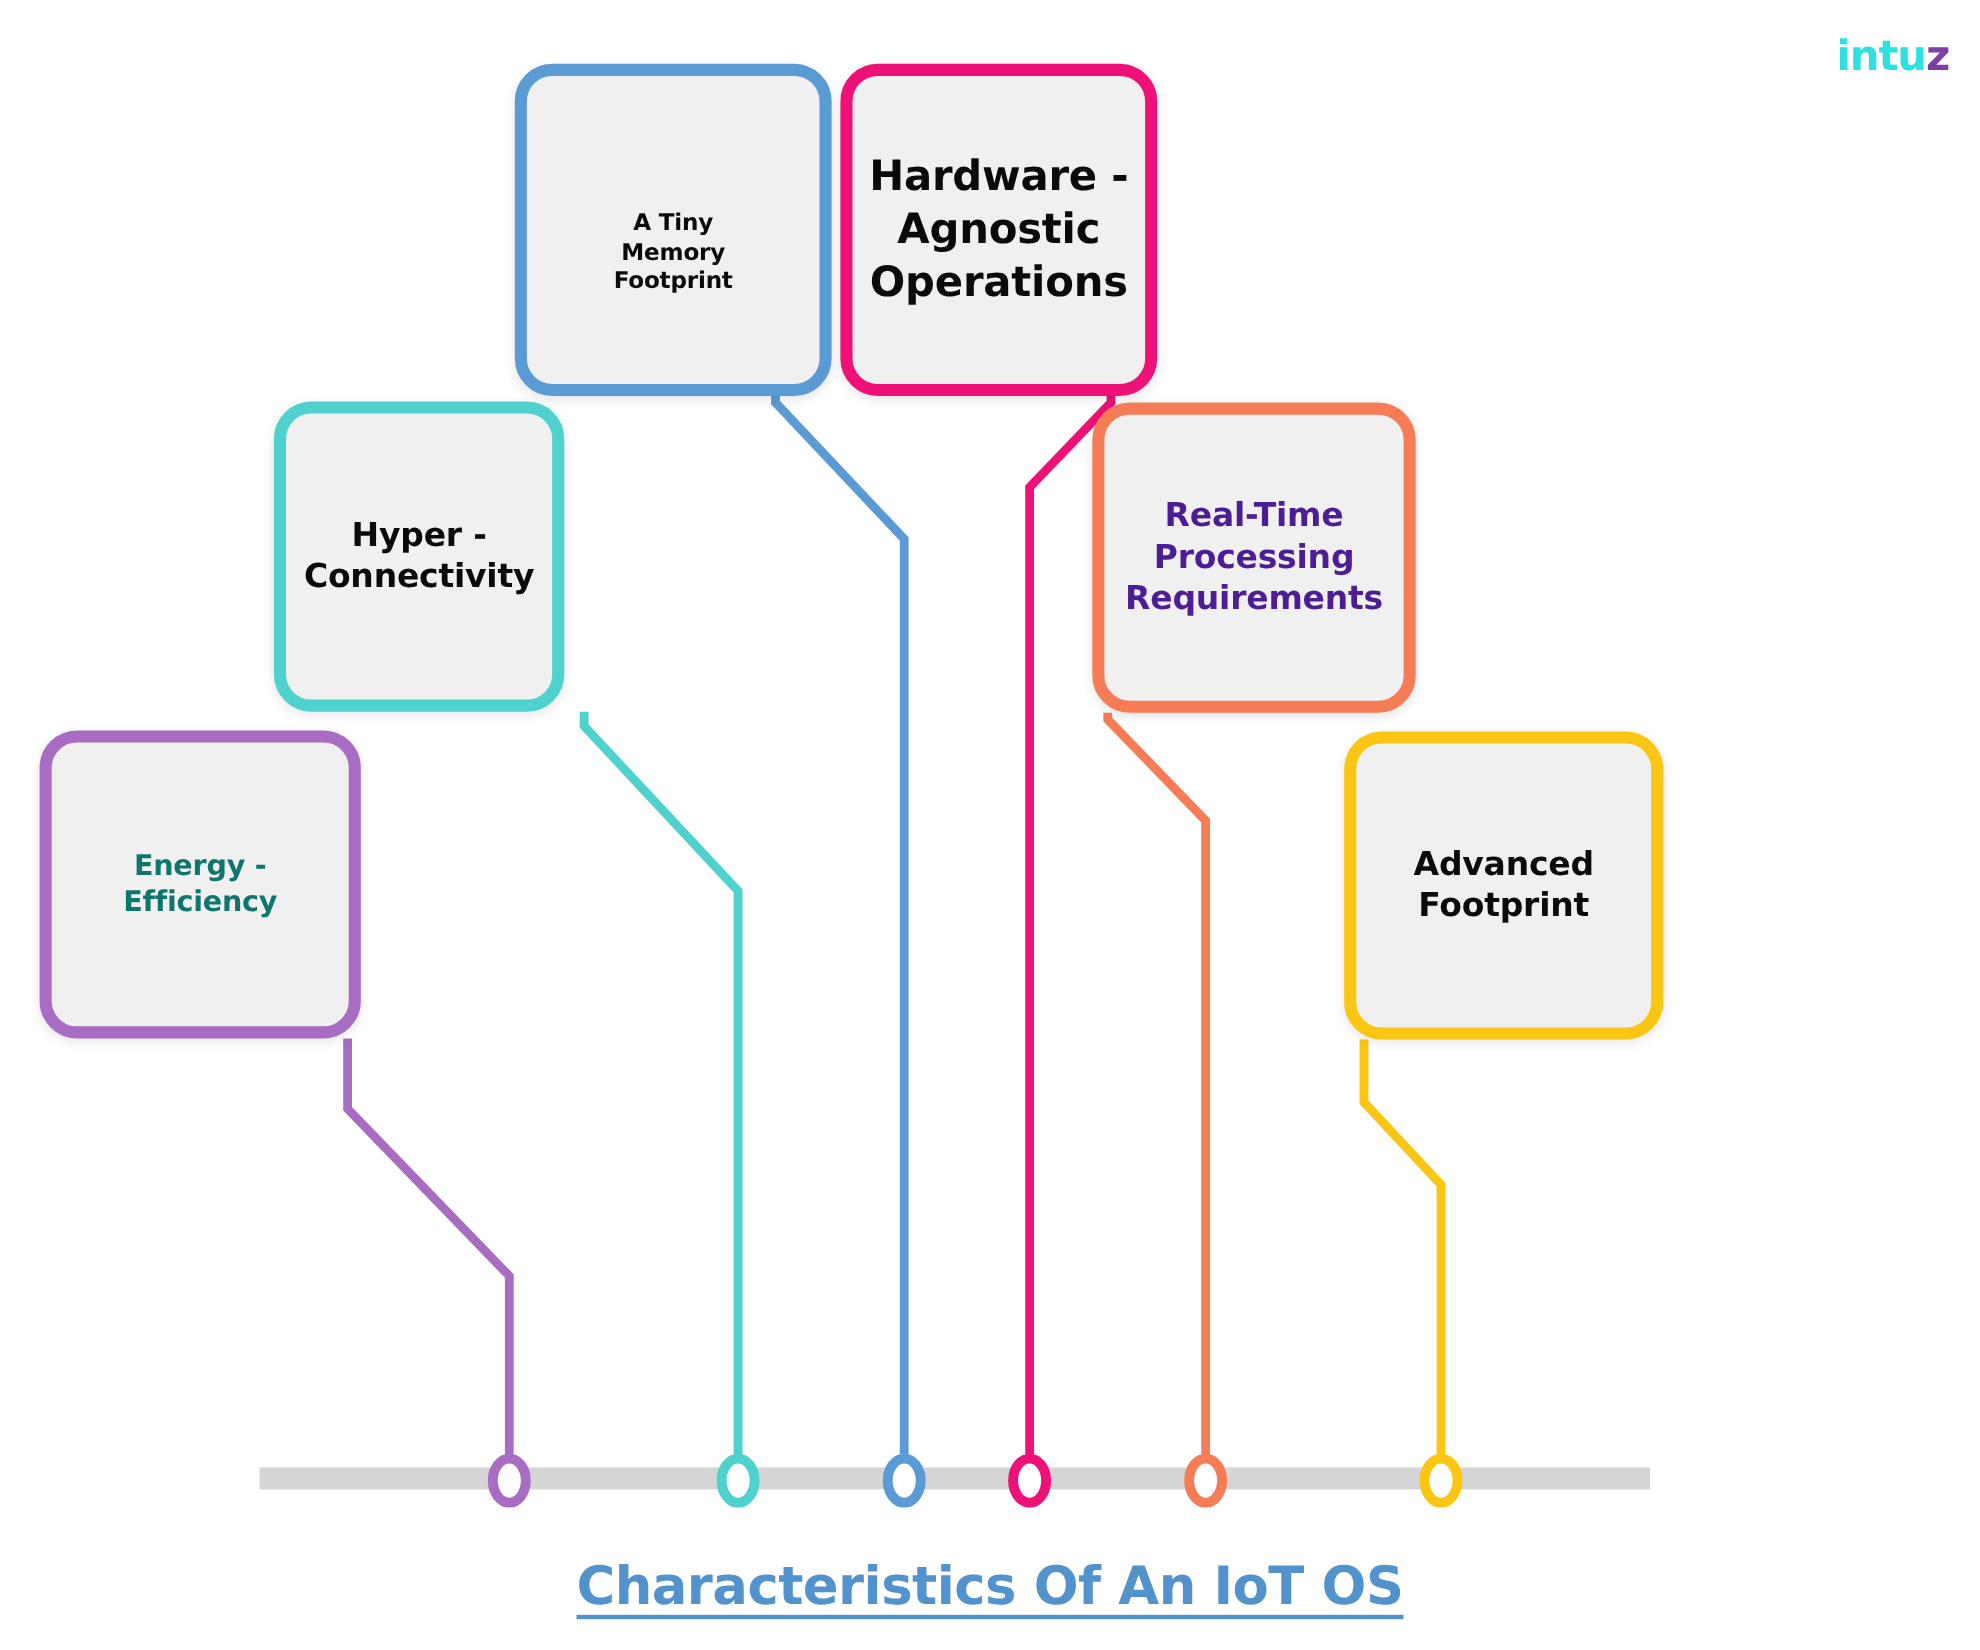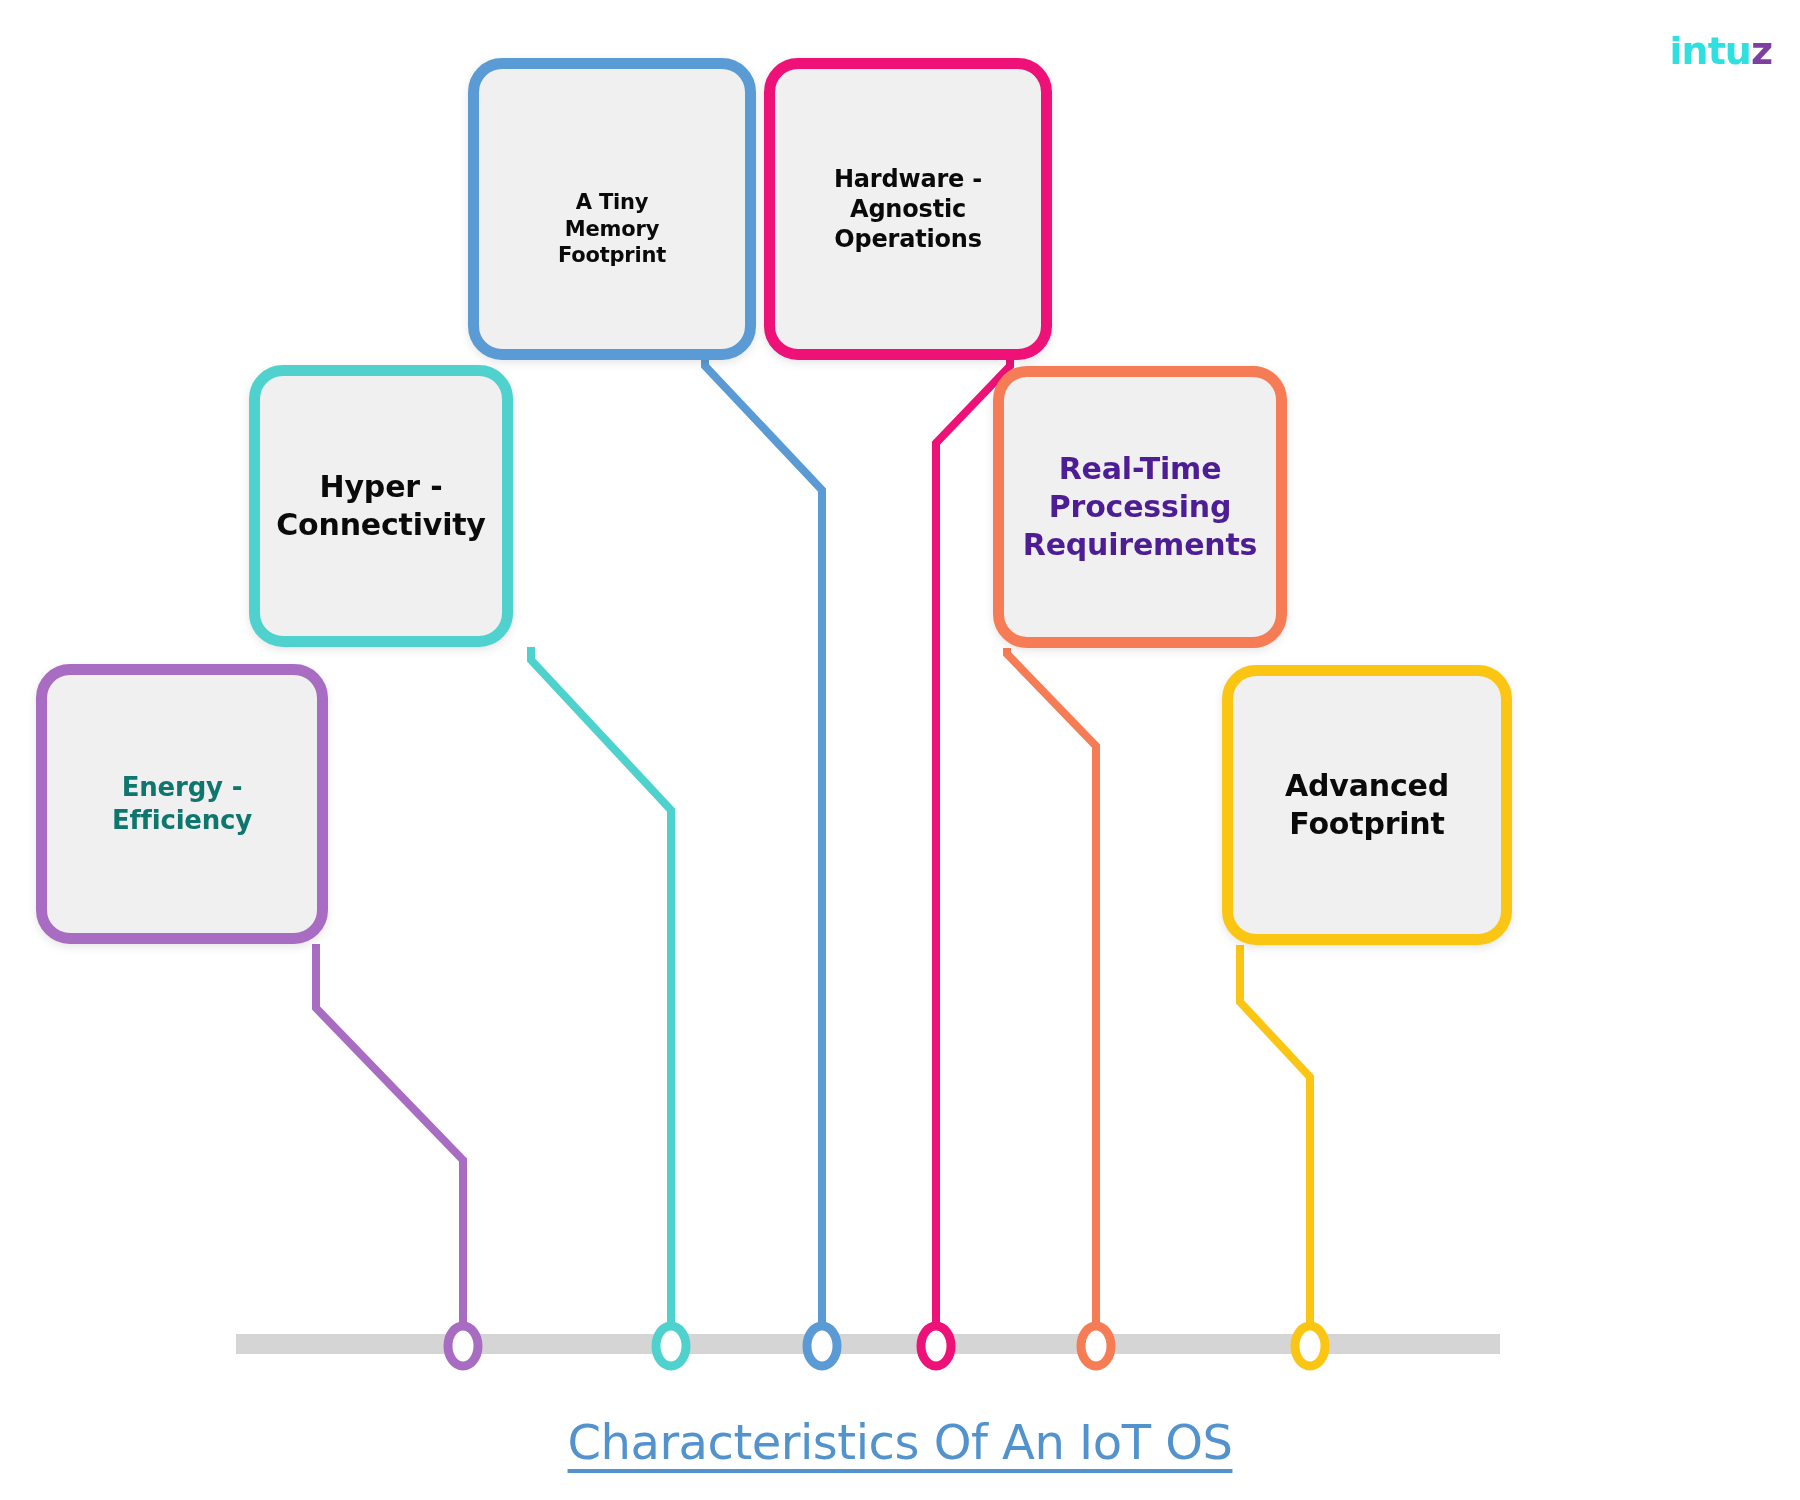--- a/index.html
+++ b/index.html
@@ -55,21 +55,21 @@
   .logo .lg-main { color: #2ee0e0; }
   .logo .lg-accent { color: #7d3fa0; }
   .caption {
     position: absolute;
     left: 0;
     width: 1800px;
     text-align: center;
     z-index: 4;
   }
   .caption-text {
-    font-weight: normal;
+    font-weight: bold;
     color: #5293ce;
     text-decoration: underline;
     text-underline-offset: 10px;
     text-decoration-thickness: 4px;
     letter-spacing: -0.5px;
   }
 </style>
 </head>
 <body>
 
@@ -103,21 +103,21 @@
       <div class="node" style="left: 249px; top: 365px; width: 264px; height: 282px; border-width: 11px; border-color: rgb(79, 210, 205); background: rgb(240, 240, 240);">
         <div class="node-label" style="font-size: 30px; color: rgb(10, 10, 10); white-space: pre-line;">Hyper -
 Connectivity</div>
       </div>
       <div class="node" style="left: 468px; top: 58px; width: 288px; height: 302px; border-width: 11px; border-color: rgb(91, 155, 213); background: rgb(240, 240, 240);">
         <div class="node-label" style="font-size: 21px; color: rgb(10, 10, 10); white-space: pre-line; margin-top: 40px;">A Tiny
 Memory
 Footprint</div>
       </div>
       <div class="node" style="left: 764px; top: 58px; width: 288px; height: 302px; border-width: 11px; border-color: rgb(238, 17, 120); background: rgb(240, 240, 240);">
-        <div class="node-label" style="font-size: 24px; color: rgb(10, 10, 10); white-space: pre-line;">Hardware -
+        <div class="node-label" style="font-size: 38px; color: rgb(10, 10, 10); white-space: pre-line;">Hardware -
 Agnostic
 Operations</div>
       </div>
       <div class="node" style="left: 993px; top: 366px; width: 294px; height: 282px; border-width: 11px; border-color: rgb(245, 124, 84); background: rgb(240, 240, 240);">
         <div class="node-label" style="font-size: 30px; color: #4c1d95; white-space: pre-line;">Real-Time
 Processing
 Requirements</div>
       </div>
       <div class="node" style="left: 1222px; top: 665px; width: 290px; height: 280px; border-width: 11px; border-color: rgb(251, 198, 19); background: rgb(240, 240, 240);">
         <div class="node-label" style="font-size: 30px; color: rgb(10, 10, 10); white-space: pre-line;">Advanced

